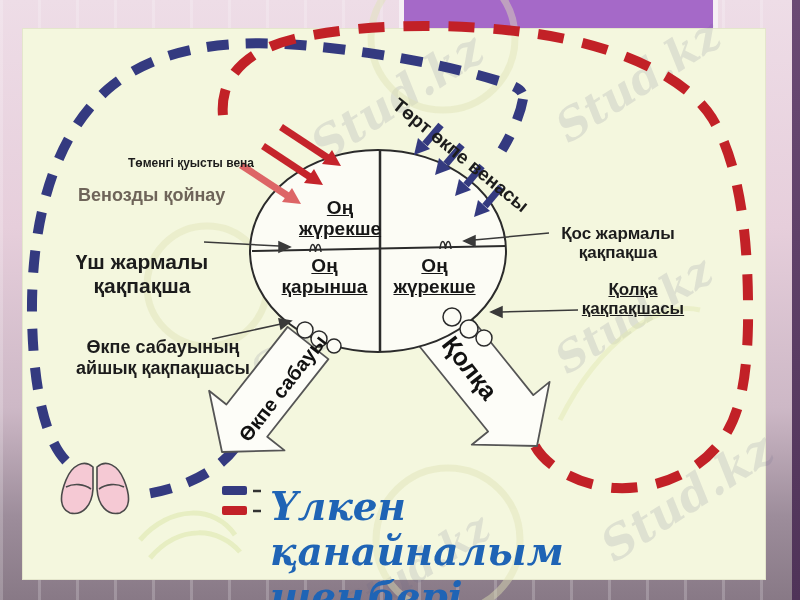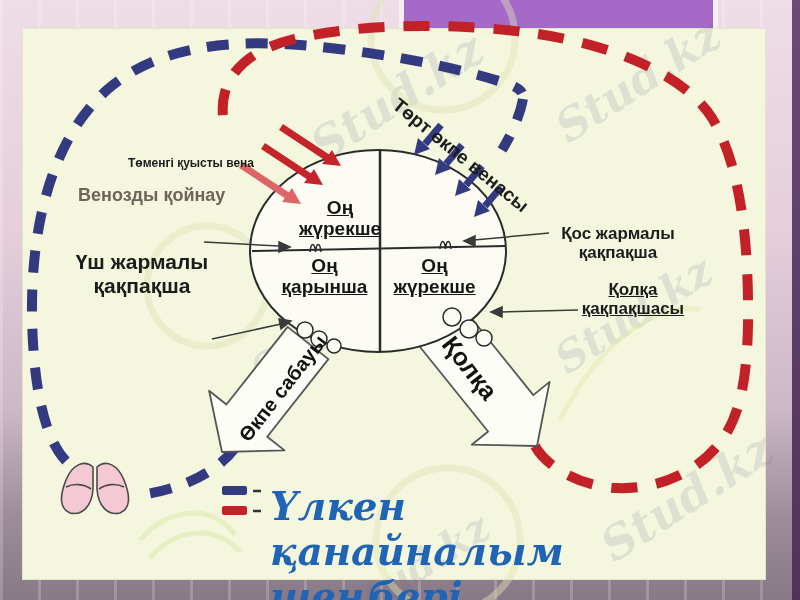--- a/index.html
+++ b/index.html
@@ -129,20 +129,21 @@
       <rect x="222" y="486" width="25" height="9" rx="2" fill="#343a80"></rect>
       <line x1="253" y1="491" x2="261" y2="491" stroke="#333" stroke-width="2.5"></line>
       <rect x="222" y="506" width="25" height="9" rx="2" fill="#c22127"></rect>
       <line x1="253" y1="511" x2="261" y2="511" stroke="#333" stroke-width="2.5"></line>
     </g>
   </svg>
 
   <div class="lbl nowrap" style="left:84px;top:157px;font-size:12px;margin-left:44px;">Төменгі қуысты вена</div>
   <div class="lbl nowrap" style="left:78px;top:185px;font-size:18px;color:#6e6459;">Венозды қойнау</div>
   <div class="lbl center" style="left:72px;top:226px;width:140px;font-size:21px;margin-top:24px;">Үш жармалы қақпақша</div>
+  <div class="lbl center" style="left:63px;top:337px;width:200px;font-size:18px;">Өкпе сабауының айшық қақпақшасы</div>
   <div class="lbl nowrap" style="left:402px;top:94px;font-size:19px;transform:rotate(39deg);transform-origin:left top;">Төрт өкпе венасы</div>
   <div class="lbl center" style="left:543px;top:224px;width:150px;font-size:17px;">Қос жармалы қақпақша</div>
   <div class="lbl center" style="left:558px;top:280px;width:150px;font-size:17px;text-decoration:underline;">Қолқа қақпақшасы</div>
 
   <div class="chamber" style="left:294px;top:197px;width:92px;">Оң жүрекше</div>
   <div class="chamber" style="left:277px;top:255px;width:95px;">Оң қарынша</div>
   <div class="chamber" style="left:387px;top:255px;width:95px;">Оң жүрекше</div>
 
   <div class="rot-label center" style="left:218px;top:377px;width:130px;font-size:20px;transform:rotate(-52deg);white-space:nowrap;">Өкпе сабауы</div>
   <div class="rot-label" style="left:433px;top:357px;width:74px;font-size:25px;line-height:0.95;transform:rotate(52deg);word-break:break-all;">Қолқа</div>

